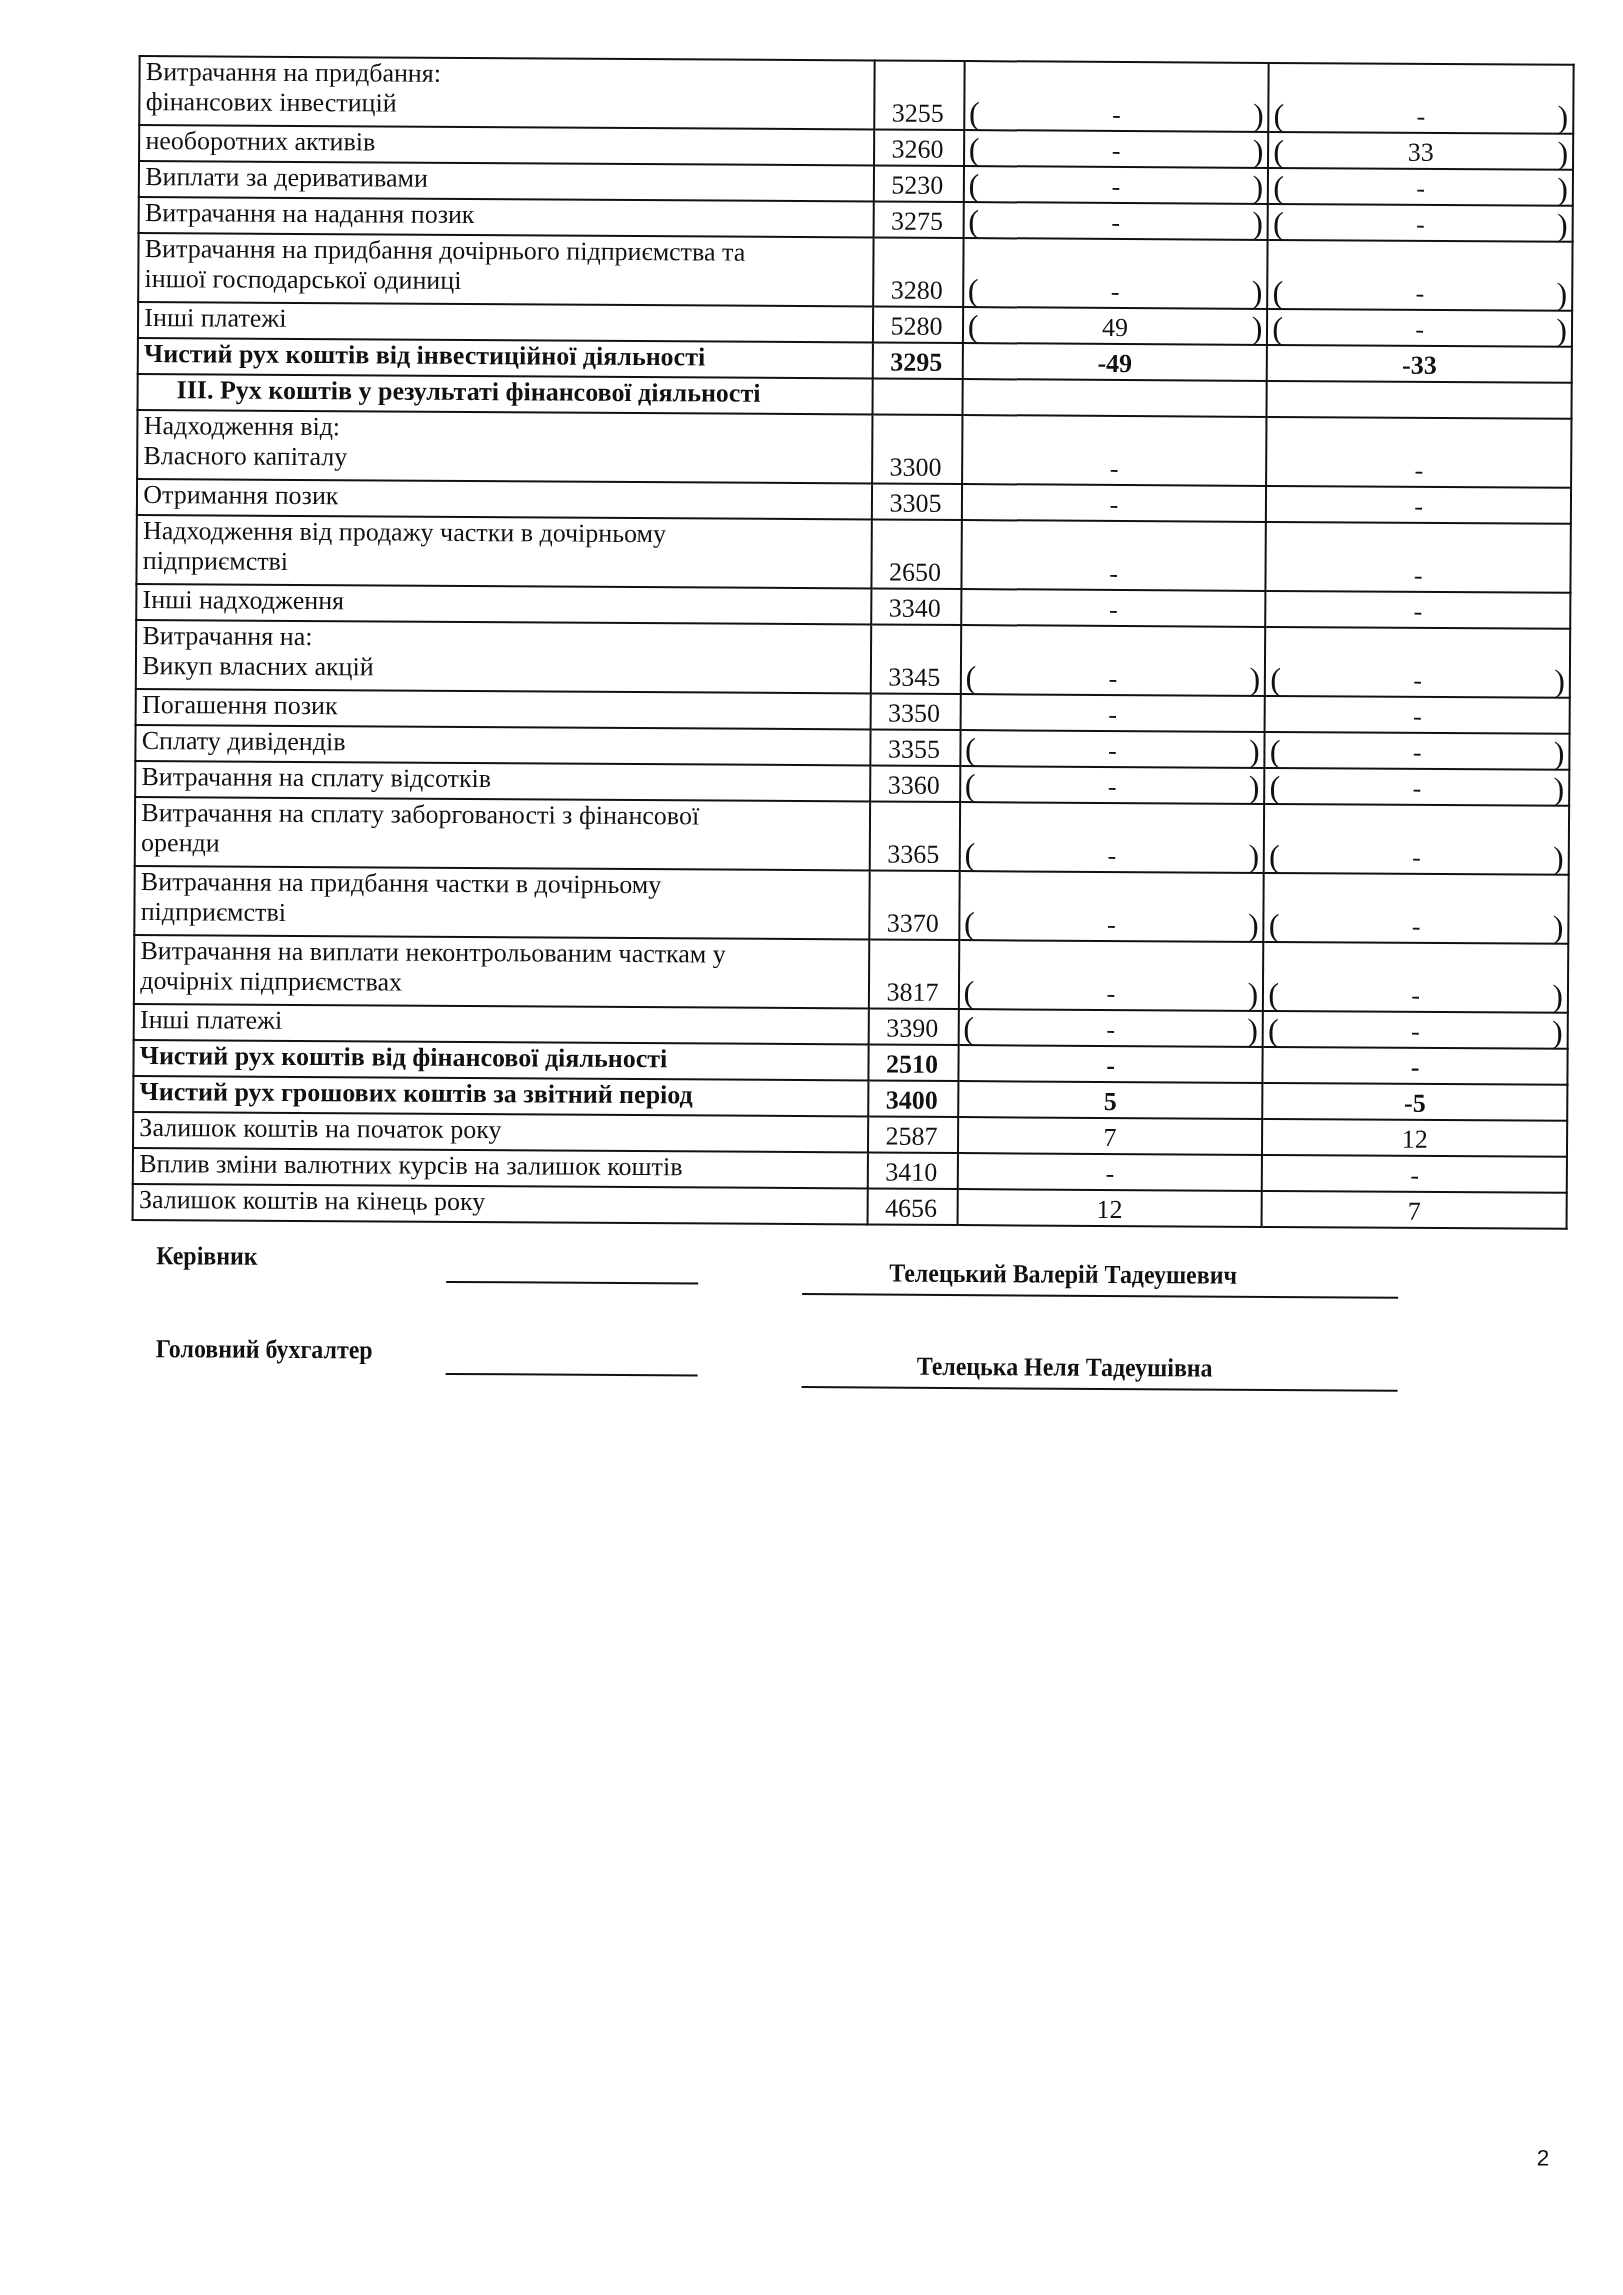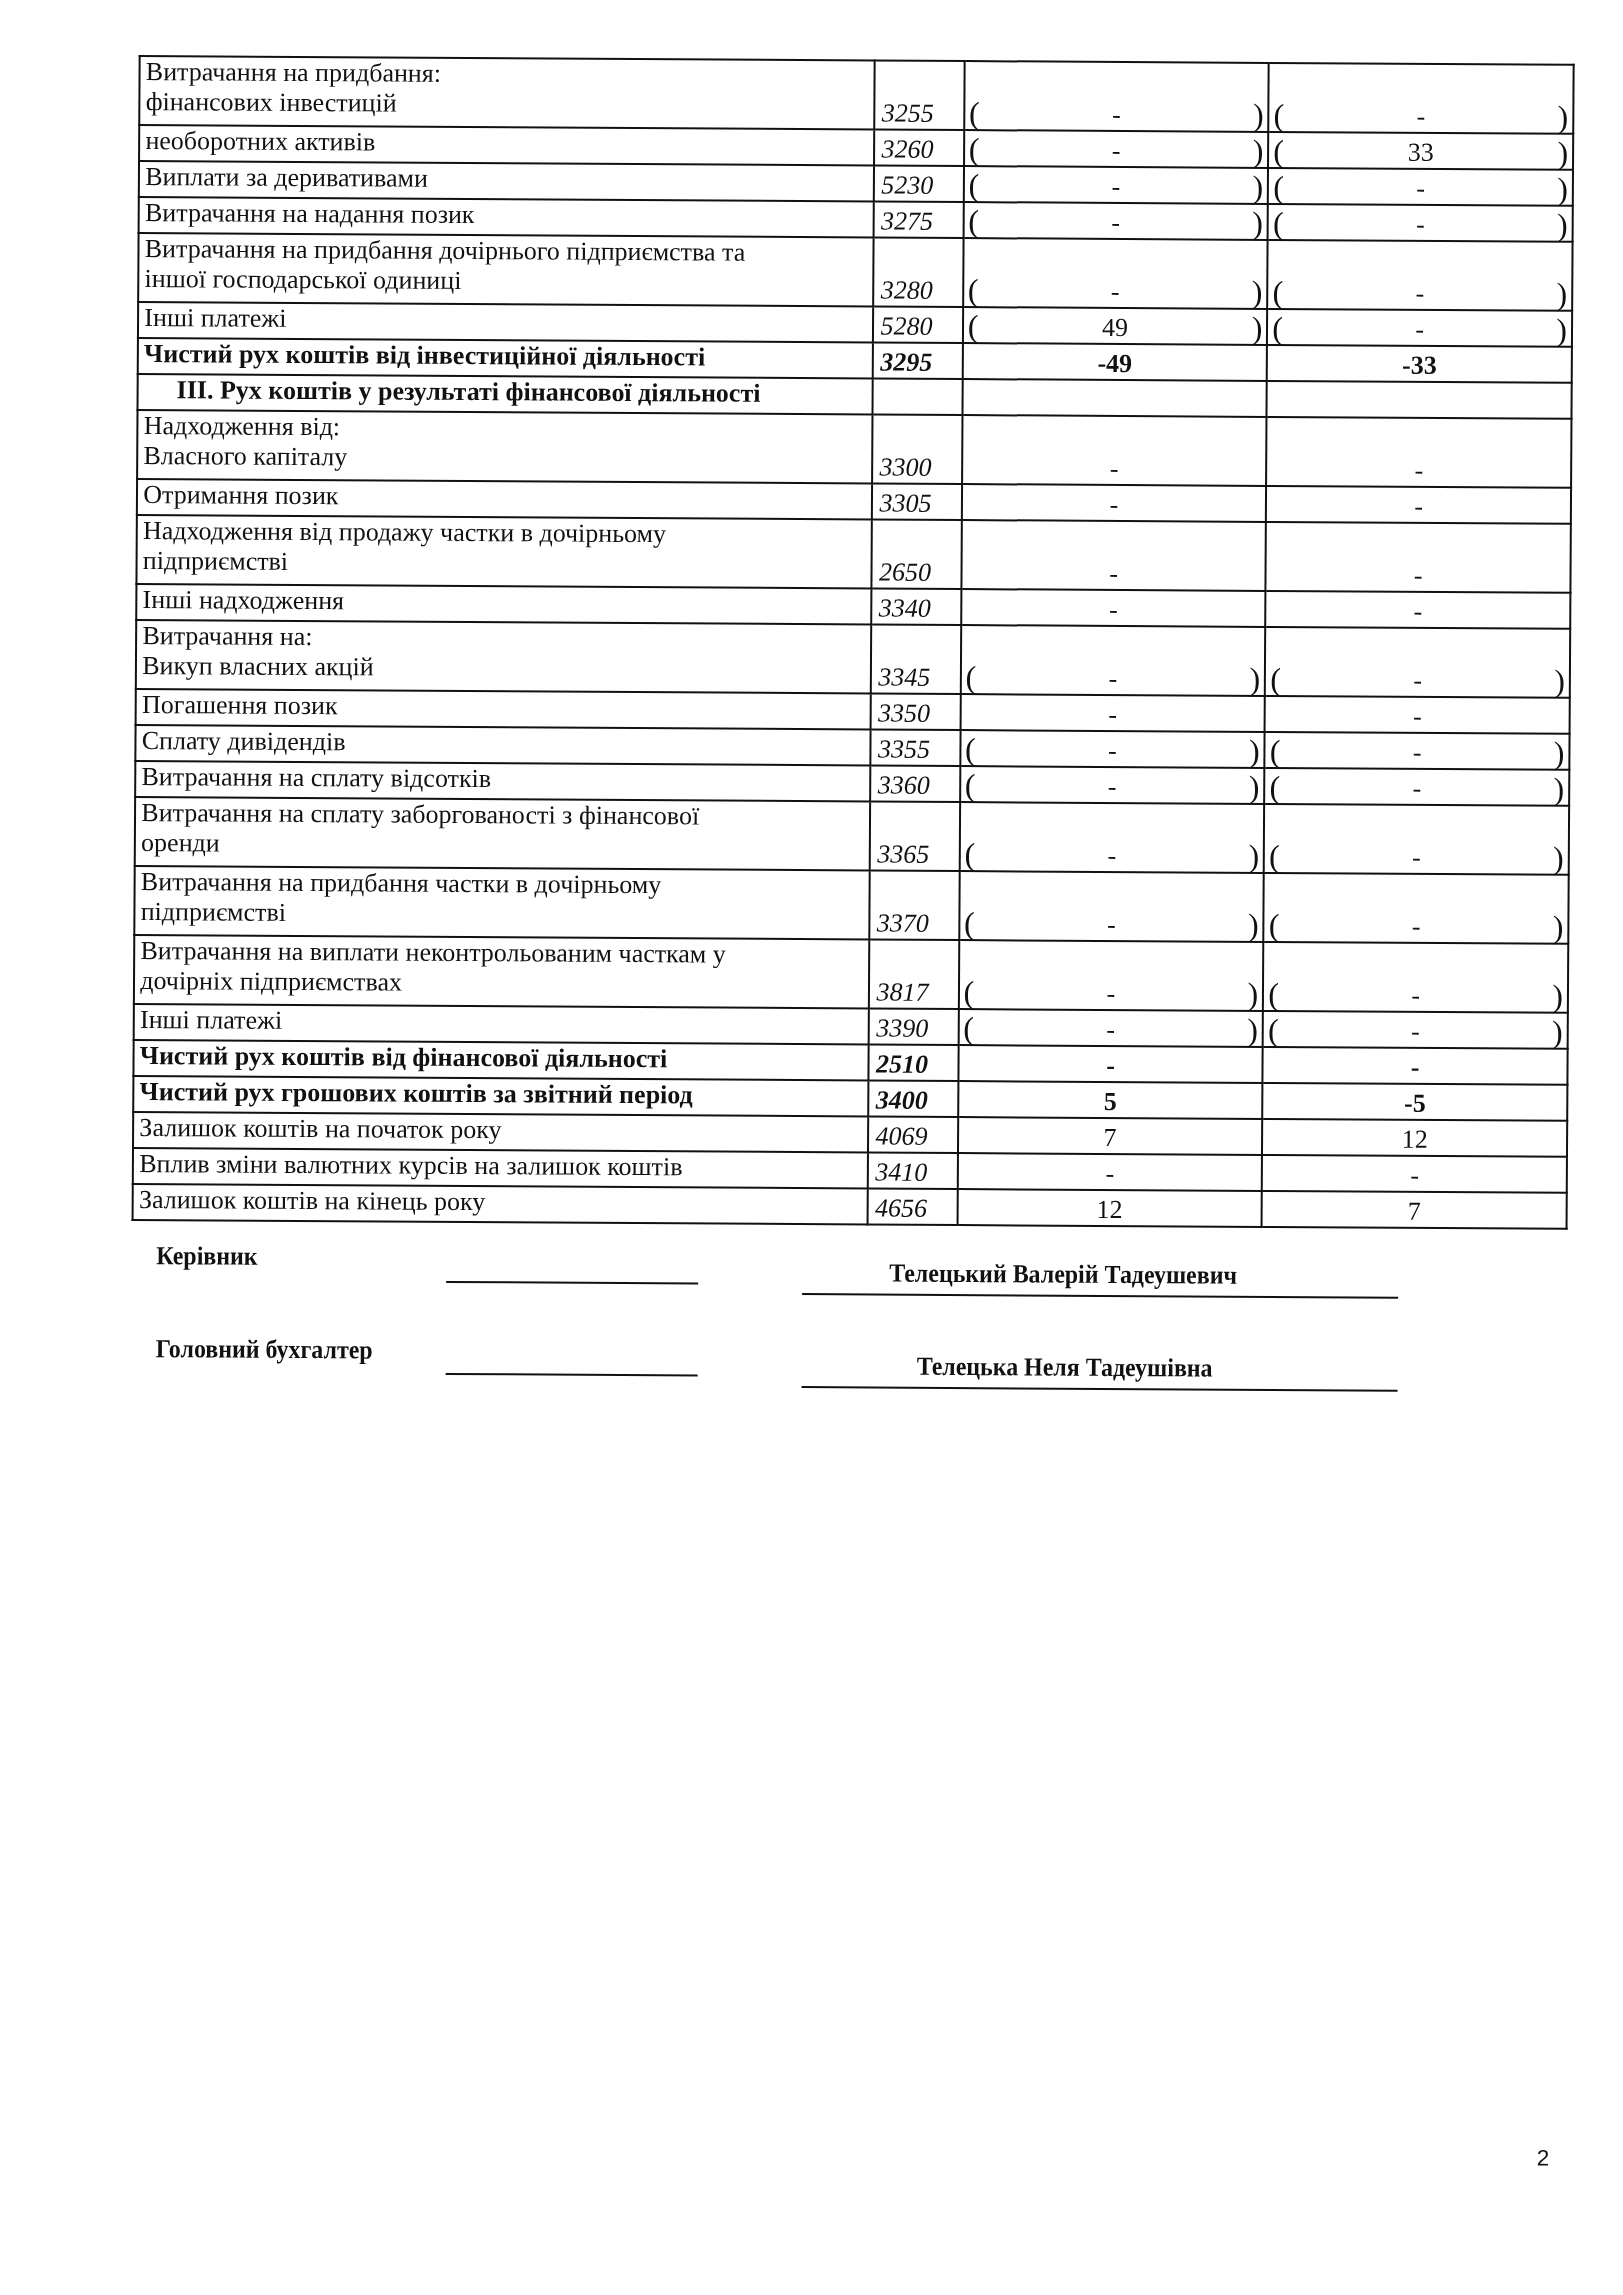--- a/index.html
+++ b/index.html
@@ -38,24 +38,23 @@
       vertical-align: bottom;
     }
     table.cf td.desc {
       width: 721px;
       text-align: left;
       vertical-align: top;
       padding-left: 5.3px;
     }
     table.cf td.code {
       width: 72px;
-      text-align: left;
+      text-align: center;
       padding-right: 9.2px;
       padding-top: 4px;
-      font-style: italic;
     }
     table.cf td.val {
       text-align: center;
       position: relative;
       padding: 0 4px;
     }
     table.cf tr.bold td { font-weight: bold; }
     table.cf tr.section td.desc {
       font-weight: bold;
       padding-left: 38px;
@@ -480,21 +479,21 @@
             <span class="plain-value">5</span>
           </td>
           <td class="val">
             <span class="plain-value">-5</span>
           </td>
         </tr>
         <tr>
           <td class="desc" style="height: 34px;">
             <span class="desc-line">Залишок коштів на початок року</span>
           </td>
-          <td class="code">4069</td>
+          <td class="code">2587</td>
           <td class="val">
             <span class="plain-value">7</span>
           </td>
           <td class="val">
             <span class="plain-value">12</span>
           </td>
         </tr>
         <tr>
           <td class="desc" style="height: 34px;">
             <span class="desc-line">Вплив зміни валютних курсів на залишок коштів</span>

